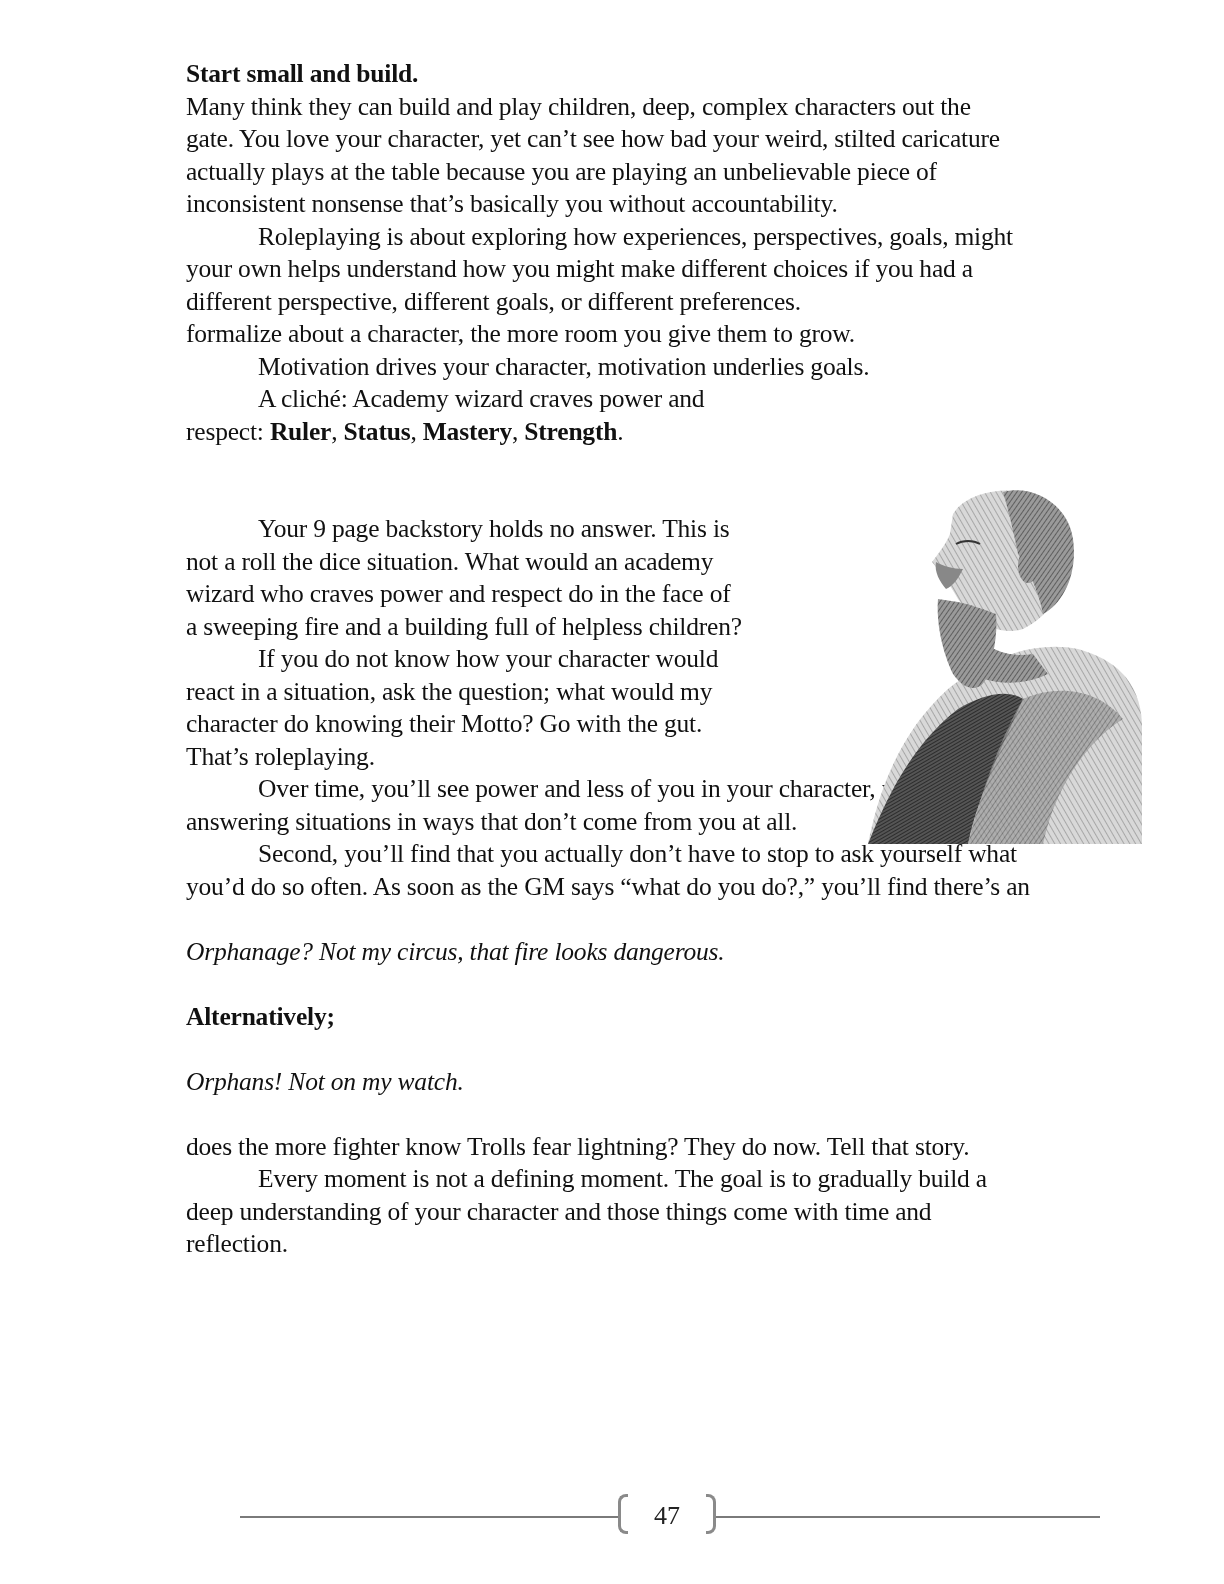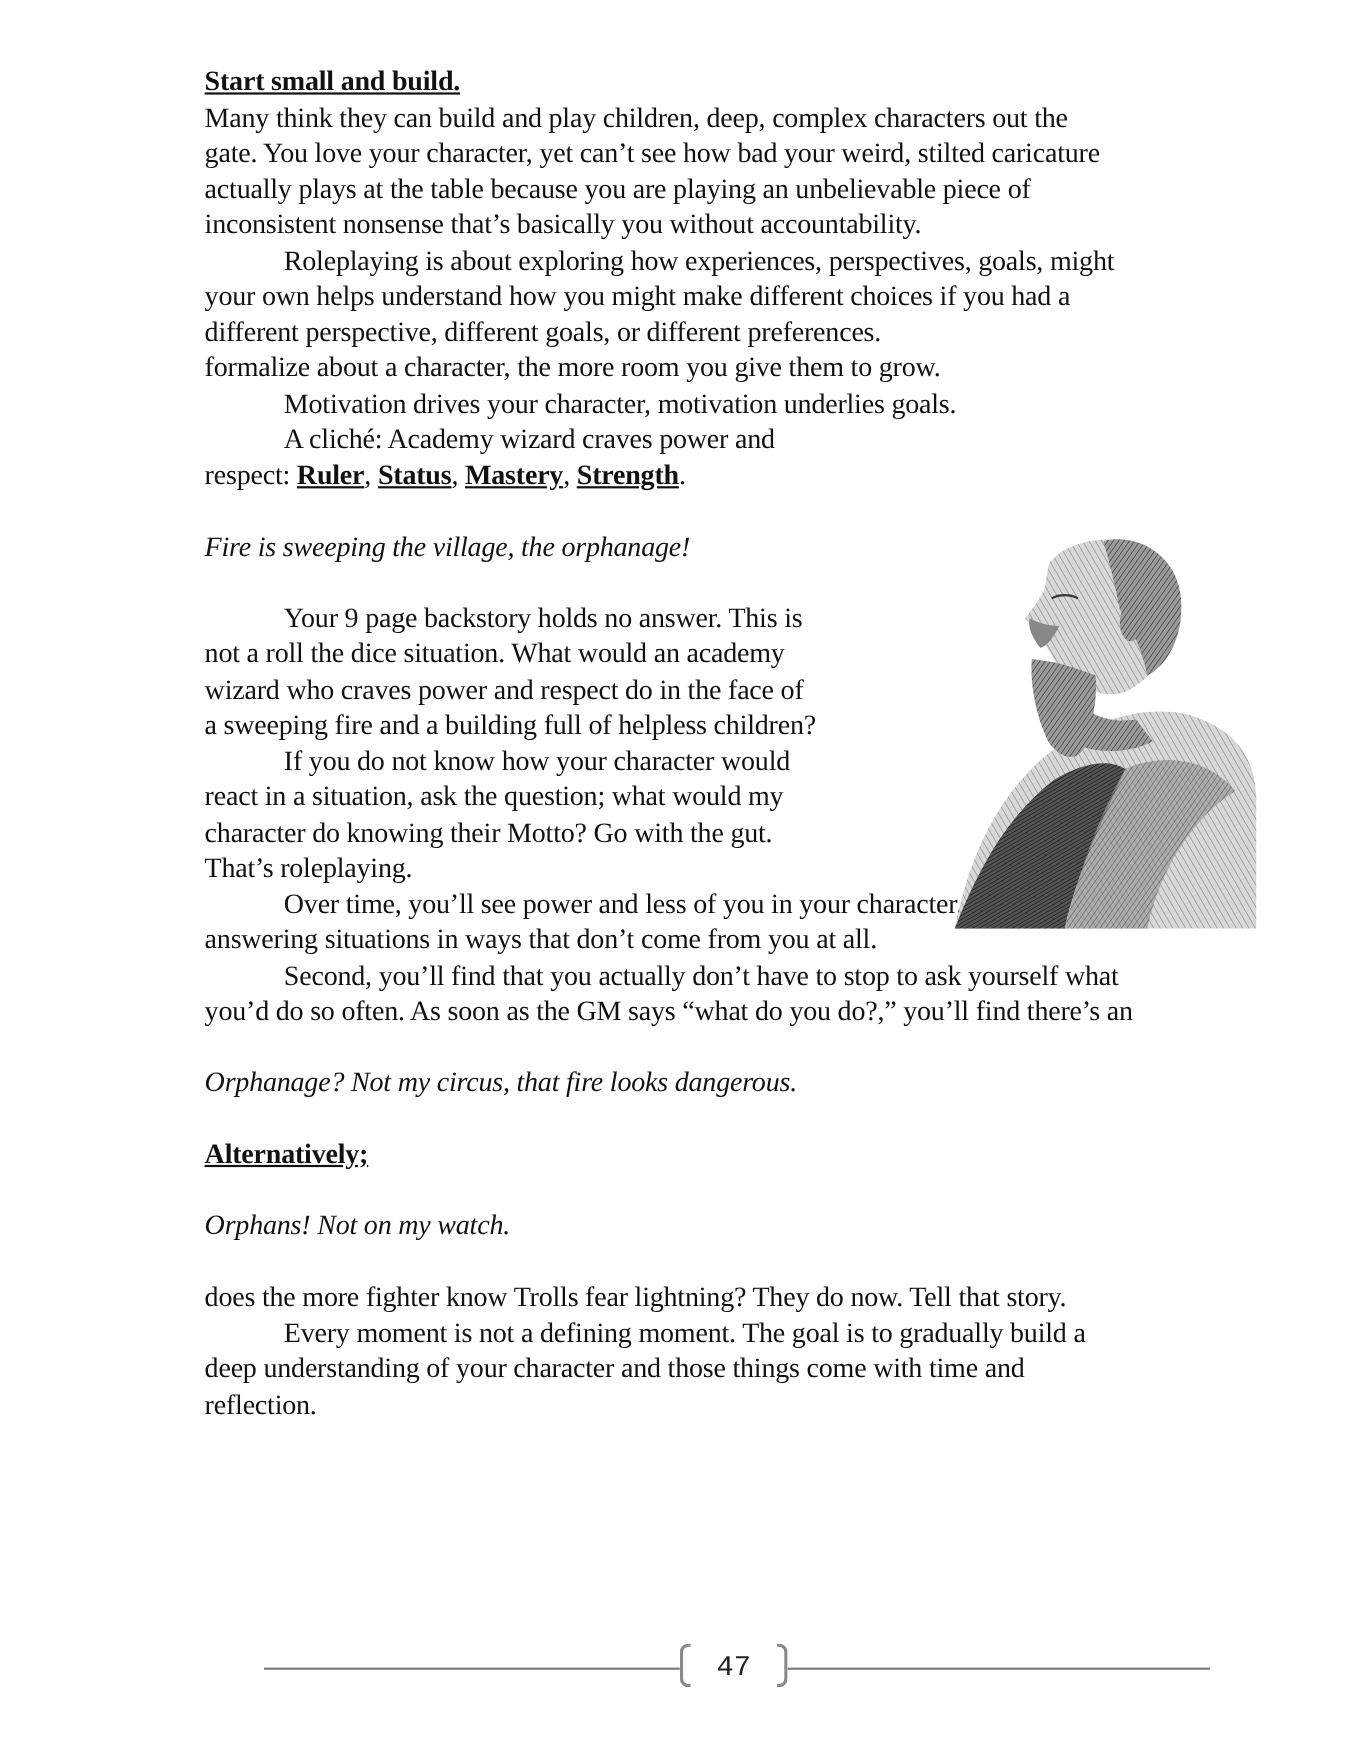--- a/index.html
+++ b/index.html
@@ -9,21 +9,21 @@
     background: #ffffff; color: #111111;
     font-family: "Liberation Serif", "DejaVu Serif", serif;
   }
   .text-block {
     position: absolute; left: 186px; top: 58px; width: 970px;
     font-size: 25.5px; line-height: 32.5px;
     letter-spacing: -0.2px;
   }
   .line { white-space: nowrap; height: 32.5px; }
   .indent { padding-left: 72px; }
-  .bold { font-weight: bold; text-decoration: underline; }
+  .bold { font-weight: bold; }
   .italic { font-style: italic; }
   .blank { height: 32.5px; }
   .portrait {
     position: absolute; left: 858px; top: 474px; width: 286px; height: 374px;
   }
   .footer {
     position: absolute; left: 240px; top: 1492px; width: 860px; height: 48px;
   }
   .footer-rule-left {
     position: absolute; left: 0; top: 24px; width: 378px; height: 2px; background: #7a7a7a;
@@ -33,21 +33,21 @@
   }
   .brace {
     position: absolute; top: 2px; width: 10px; height: 40px;
     border: 3px solid #8a8a8a; box-sizing: border-box;
   }
   .brace-left { left: 378px; border-right: none; border-radius: 8px 0 0 8px; }
   .brace-right { left: 466px; border-left: none; border-radius: 0 8px 8px 0; }
   .page-number {
     position: absolute; left: 395px; top: 8px; width: 64px; text-align: center;
     font-size: 26px; line-height: 32px; color: #222;
-    font-family: Liberation Mono, monospace;
+    font-family: Liberation Serif, serif;
   }
 </style>
 </head>
 <body>
 
 <div class="page">
   <div class="text-block">
     <div class="line bold">Start small and build.</div>
 
     <div class="line">Many think they can build and play children, deep, complex characters out the</div>
@@ -60,21 +60,20 @@
     <div class="line">different perspective, different goals, or different preferences.</div>
 
     <div class="line">formalize about a character, the more room you give them to grow.</div>
 
     <div class="line indent">Motivation drives your character, motivation underlies goals.</div>
 
     <div class="line indent">A cliché: Academy wizard craves power and</div>
     <div class="line"><span>respect: </span><span class="bold">Ruler</span><span>, </span><span class="bold">Status</span><span>, </span><span class="bold">Mastery</span><span>, </span><span class="bold">Strength</span><span>.</span></div>
 
     <div class="blank"></div>
-    <div class="line italic">Fire is sweeping the village, the orphanage!</div>
     <div class="blank"></div>
 
     <div class="line indent">Your 9 page backstory holds no answer. This is</div>
     <div class="line">not a roll the dice situation. What would an academy</div>
     <div class="line">wizard who craves power and respect do in the face of</div>
     <div class="line">a sweeping fire and a building full of helpless children?</div>
 
     <div class="line indent">If you do not know how your character would</div>
     <div class="line">react in a situation, ask the question; what would my</div>
     <div class="line">character do knowing their Motto? Go with the gut.</div>

